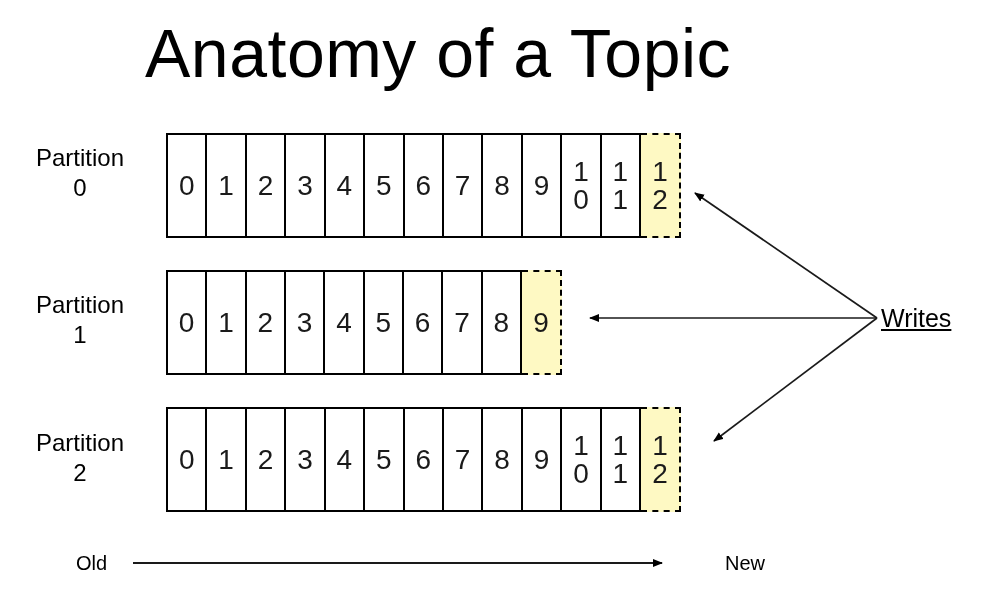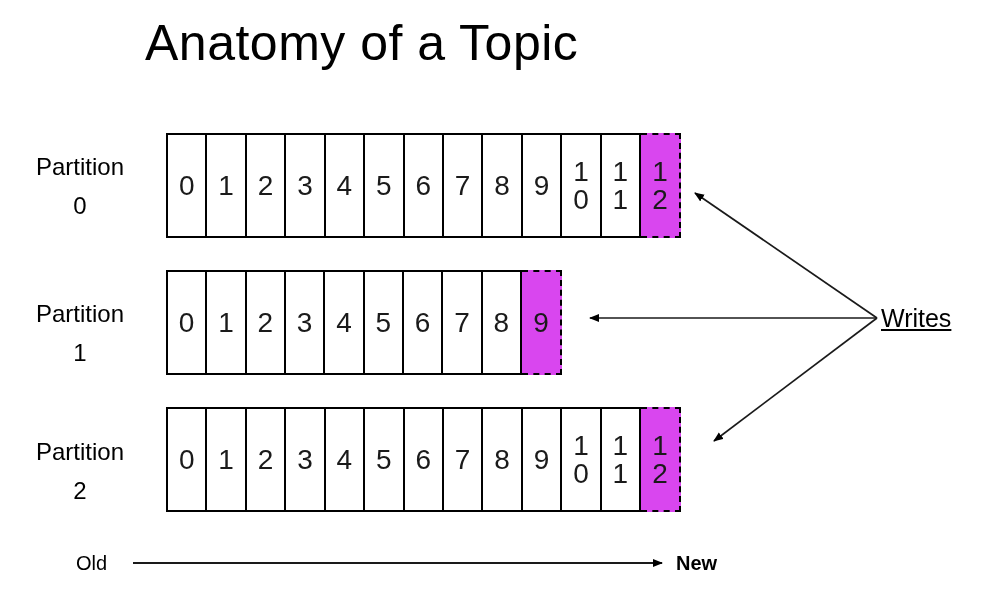--- a/index.html
+++ b/index.html
@@ -9,34 +9,34 @@
     height: 590px;
     background: #ffffff;
     font-family: "Liberation Sans", "DejaVu Sans", sans-serif;
     color: #000000;
     overflow: hidden;
   }
   .title {
     position: absolute;
     left: 145px;
     top: 14px;
-    font-size: 50px;
+    font-size: 68px;
     font-weight: 400;
     letter-spacing: 0.5px;
     white-space: nowrap;
   }
   .partition-label {
     position: absolute;
     left: 18px;
     width: 124px;
     text-align: center;
     font-size: 24px;
     line-height: 30px;
   }
-  .partition-label span { display: block; margin-top: 9px; }
+  .partition-label span { display: block; }
   .log-box {
     position: absolute;
     height: 105px;
     border: 2px solid #000000;
     box-sizing: border-box;
     display: flex;
     background: #ffffff;
   }
   .cell {
     flex: 1 1 0;
@@ -59,42 +59,42 @@
     width: 40px;
     height: 105px;
     box-sizing: border-box;
     border-top: 2px dashed #000000;
     border-right: 2px dashed #000000;
     border-bottom: 2px dashed #000000;
     border-left: none;
     display: flex;
     align-items: center;
     justify-content: center;
-    background: #d946ef;
+    background: #fef9c3;
   }
   
   #row0-box  { left: 166px; top: 133px; width: 475px; }
   #row0-next { left: 641px; top: 133px; }
   #row0-label{ top: 143px; }
   #row1-box  { left: 166px; top: 270px; width: 356px; }
   #row1-next { left: 522px; top: 270px; }
   #row1-label{ top: 290px; }
   #row2-box  { left: 166px; top: 407px; width: 475px; }
   #row2-next { left: 641px; top: 407px; }
   #row2-label{ top: 428px; }
 
   .annotation {
     position: absolute;
     font-size: 20px;
     line-height: 26px;
     white-space: nowrap;
   }
   #writes-label { left: 881px; top: 305px; font-size: 25px; text-decoration: underline; }
   #old-label    { left: 76px;  top: 550px; }
-  #new-label    { left: 676px; top: 550px; font-weight: bold; }
+  #new-label    { left: 725px; top: 550px; }
   #arrow-overlay {
     position: absolute;
     left: 0; top: 0;
     width: 994px; height: 590px;
     pointer-events: none;
   }
 </style>
 </head>
 <body>
 

